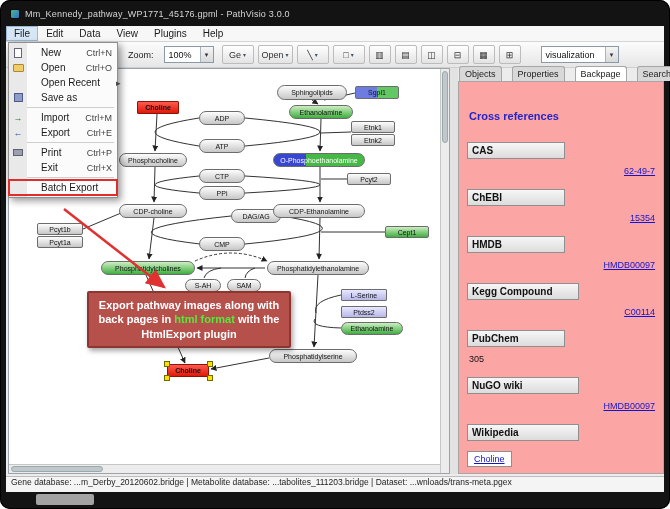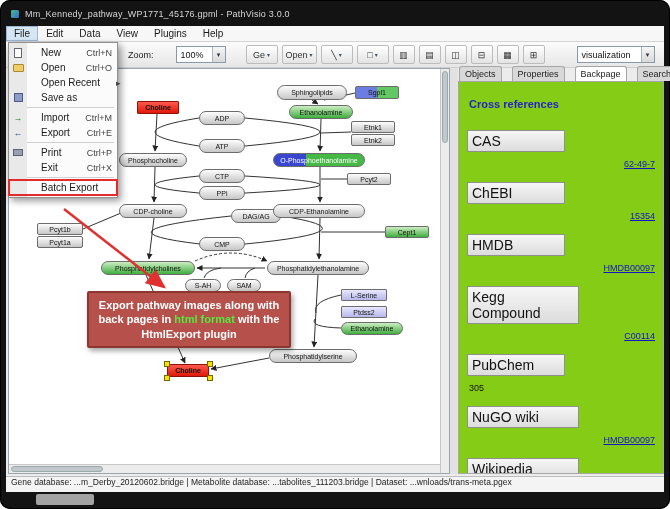--- a/index.html
+++ b/index.html
@@ -19,21 +19,21 @@
 
   
   .menubar { position:absolute; left:0; top:0; width:100%; height:16px; background:#f7f7f7;
              border-bottom:1px solid #d5d5d5; display:flex; font-size:10px; color:#1a1a1a; }
   .menu-item { padding:2px 8px 0 8px; height:100%; }
   .menu-item.active { background:#d7e6f5; box-shadow:0 0 0 1px #9ab8d4 inset; }
 
   
   .toolbar { position:absolute; left:0; top:16px; width:100%; height:26px;
              background:linear-gradient(#fcfcfc,#e6e6e6); border-bottom:1px solid #cfcfcf;
-             display:flex; align-items:center; padding-left:122px; gap:20px; }
+             display:flex; align-items:center; padding-left:122px; gap:8px; }
   .zoom-label { font-size:9px; color:#222; margin-right:2px; }
   .combo { height:17px; background:#fff; border:1px solid #8a99a8; display:flex;
            align-items:center; font-size:9px; color:#111; padding-left:4px; }
   .zoom-combo { width:50px; }
   .vis-combo { width:78px; margin-left:12px; }
   .arrow-box { margin-left:auto; width:13px; height:100%; border-left:1px solid #aab4be;
                background:linear-gradient(#f5f5f5,#d9d9d9); display:flex; align-items:center;
                justify-content:center; font-size:7px; color:#334; }
   .tool-btn { height:19px; min-width:22px; border:1px solid #bcbcbc; border-radius:2px;
               background:linear-gradient(#ffffff,#e3e3e3); display:flex; align-items:center;
@@ -77,26 +77,26 @@
                     background:#c2c7cc; border:1px solid #9aa; border-radius:3px; }
 
   .splitter { position:absolute; left:444px; top:42px; width:8px; height:406px; background:#e2e2e2; }
 
   
   .sidebar { position:absolute; left:452px; top:40px; width:206px; height:408px; }
   .tabs { display:flex; height:15px; font-size:9px; color:#222; gap:10px; padding-left:1px; }
   .tab { padding:2px 5px 0 5px; background:#d8d8d8; border:1px solid #a6a6a6; border-bottom:none;
          border-radius:3px 3px 0 0; white-space:nowrap; }
   .tab.active { background:#ffffff; position:relative; z-index:2; }
-  .sidebar-body { position:absolute; left:0; top:15px; right:0; bottom:0; background:#84cc16;
-                  border:1px solid #a6a6a6; padding:8px 8px 0 8px; overflow:hidden; }
+  .sidebar-body { position:absolute; left:0; top:15px; right:0; bottom:0; background:#fca5a5;
+                  border:1px solid #a6a6a6; padding:20px 8px 0 8px; overflow:hidden; }
   .xref-heading { color:#2424c8; font-weight:bold; font-size:11px; margin:8px 0 20px 2px; }
   .xref-section { margin-bottom:13px; }
   .xref-box { width:98px; background:linear-gradient(#f6f6f6,#dcdcdc); border:1px solid #8f8f8f;
-              font-size:14px; font-weight:normal; color:#111; padding:2px 4px; margin-bottom:7px; }
+              font-size:10px; font-weight:bold; color:#111; padding:2px 4px; margin-bottom:7px; }
   .xref-box.wide { width:112px; }
   .xref-value { font-size:9px; color:#111; margin-left:2px; }
   .xref-value.link { color:#1414cc; text-decoration:underline; cursor:pointer;text-align:right; }
   .xref-value.boxed { display:inline-block; border:1px solid #8f8f8f; background:#fdfdfd;
                       padding:2px 6px; margin-left:0; }
   .expr-heading { font-weight:bold; font-size:11px; color:#111; margin:4px 0 0 2px; }
 
   
   .statusbar { position:absolute; left:0; top:450px; width:100%; height:16px; background:#f4f4f4;
                border-top:1px solid #bdbdbd; display:flex; align-items:flex-start; padding:0 5px;

